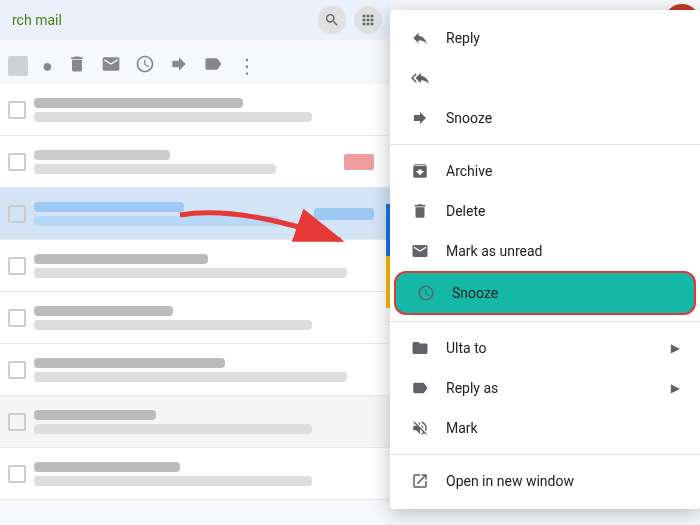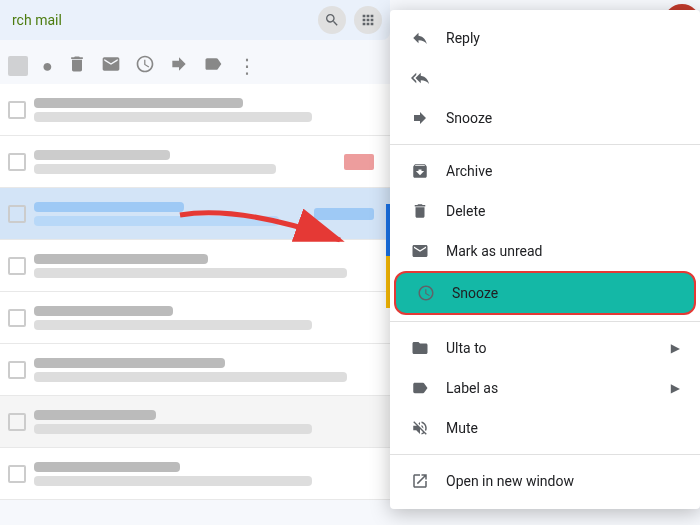--- a/index.html
+++ b/index.html
@@ -440,31 +440,31 @@
     <span class="menu-label">Ulta to</span>
     <span class="menu-arrow">▶</span>
   </div>
 
   <div class="menu-item">
     <span class="menu-icon">
       <svg width="18" height="18" viewBox="0 0 24 24" fill="#5f6368">
           <path d="M17.63 5.84C17.27 5.33 16.67 5 16 5L5 5.01C3.9 5.01 3 5.9 3 7v10c0 1.1.9 1.99 2 1.99L16 19c.67 0 1.27-.33 1.63-.84L22 12l-4.37-6.16z"></path>
         </svg>
     </span>
-    <span class="menu-label">Label as</span>
+    <span class="menu-label">Reply as</span>
     <span class="menu-arrow">▶</span>
   </div>
 
   <div class="menu-item">
     <span class="menu-icon">
       <svg width="18" height="18" viewBox="0 0 24 24" fill="#5f6368">
           <path d="M16.5 12c0-1.77-1.02-3.29-2.5-4.03v2.21l2.45 2.45c.03-.2.05-.41.05-.63zm2.5 0c0 .94-.2 1.82-.54 2.64l1.51 1.51C20.63 14.91 21 13.5 21 12c0-4.28-2.99-7.86-7-8.77v2.06c2.89.86 5 3.54 5 6.71zM4.27 3L3 4.27 7.73 9H3v6h4l5 5v-6.73l4.25 4.25c-.67.52-1.42.93-2.25 1.18v2.06c1.38-.31 2.63-.95 3.69-1.81L19.73 21 21 19.73l-9-9L4.27 3zM12 4L9.91 6.09 12 8.18V4z"></path>
         </svg>
     </span>
-    <span class="menu-label">Mute</span>
+    <span class="menu-label">Mark</span>
   </div>
 
   <div class="menu-divider"></div>
 
 
   <div class="menu-item">
     <span class="menu-icon">
       <svg width="18" height="18" viewBox="0 0 24 24" fill="#5f6368">
           <path d="M19 19H5V5h7V3H5c-1.11 0-2 .9-2 2v14c0 1.1.89 2 2 2h14c1.1 0 2-.9 2-2v-7h-2v7zM14 3v2h3.59l-9.83 9.83 1.41 1.41L19 6.41V10h2V3h-7z"></path>
         </svg>

